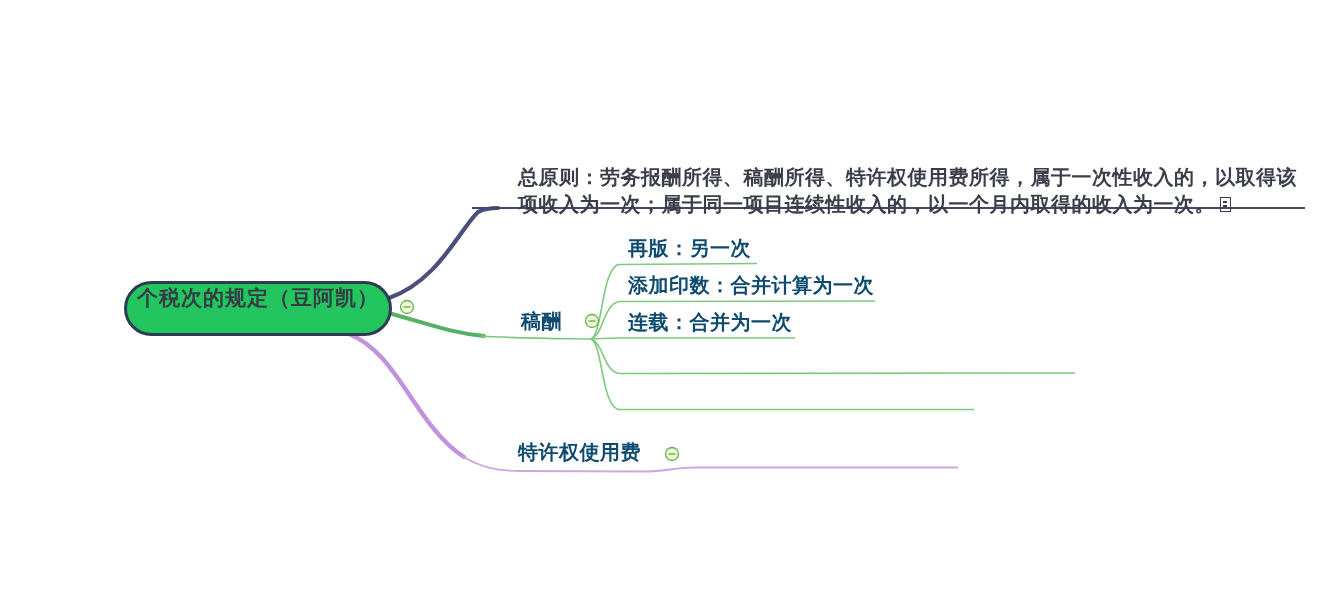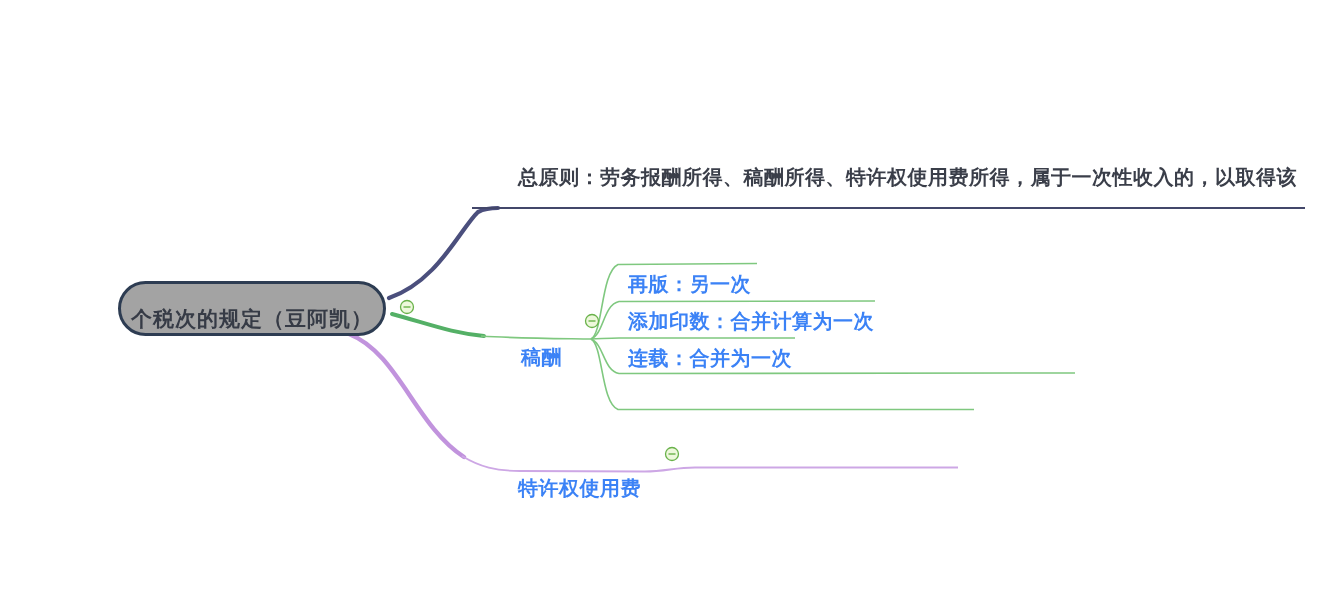--- a/index.html
+++ b/index.html
@@ -1,24 +1,24 @@
 <!DOCTYPE html>
 <html><head>
 <meta charset="utf-8">
 <style>
   html,body{margin:0;padding:0;background:#ffffff;}
   body{width:1334px;height:613px;position:relative;overflow:hidden;
        font-family:"Liberation Sans","DejaVu Sans",sans-serif;}
   .stage{position:absolute;left:0;top:0;width:1334px;height:613px;}
   svg.lines{position:absolute;left:0;top:0;}
   .topic{position:absolute;font-weight:700;font-size:20px;line-height:22px;
-         color:#3b82f6;white-space:nowrap;letter-spacing:0.5px;margin-top:36px;}
-  .root-pill{position:absolute;left:118px;top:281px;width:268px;height:55px;
+         color:#0c4a6e;white-space:nowrap;letter-spacing:0.5px;}
+  .root-pill{position:absolute;left:124px;top:281px;width:268px;height:55px;
              box-sizing:border-box;border:3.5px solid #2d3c52;border-radius:28px;
-             background:#a3a3a3;display:flex;align-items:flex-end;justify-content:center;}
+             background:#22c55e;display:flex;align-items:flex-start;justify-content:center;}
   .root-pill .root-label{font-weight:700;font-size:21px;color:#363b46;letter-spacing:1px;}
   .para{position:absolute;left:518px;top:152px;margin-top:12px;}
   .para .pline{font-weight:700;font-size:20px;line-height:26.5px;color:#3a3e49;
                white-space:nowrap;letter-spacing:0.5px;}
   .tofu{display:inline-block;width:9px;height:13px;border:1.2px solid #3a3e49;
         margin-left:5px;vertical-align:-1px;
         background:
           linear-gradient(#3a3e49,#3a3e49) 2px 3px/4px 2px no-repeat,
           linear-gradient(#3a3e49,#3a3e49) 2px 7px/4px 2px no-repeat;}
 </style>
@@ -56,20 +56,23 @@
       <line x1="668.5" y1="454" x2="675.5" y2="454" stroke-width="1.4" stroke="#69b24a"></line>
     </g>
   </svg>
 
   <div class="root-pill">
     <span class="root-label">个税次的规定（豆阿凯）</span>
   </div>
 
   <div class="para">
     <div class="pline">总原则：劳务报酬所得、稿酬所得、特许权使用费所得，属于一次性收入的，以取得该</div>
+    <div class="pline">
+      <span>项收入为一次；属于同一项目连续性收入的，以一个月内取得的收入为一次。</span><span class="tofu"></span>
+    </div>
   </div>
 
   <div class="topic" style="left:521px;top:310px">稿酬</div>
   <div class="topic" style="left:628px;top:237px">再版：另一次</div>
   <div class="topic" style="left:628px;top:274px">添加印数：合并计算为一次</div>
   <div class="topic" style="left:628px;top:311px">连载：合并为一次</div>
 
   <div class="topic" style="left:518px;top:441px">特许权使用费</div>
 
 </div>

